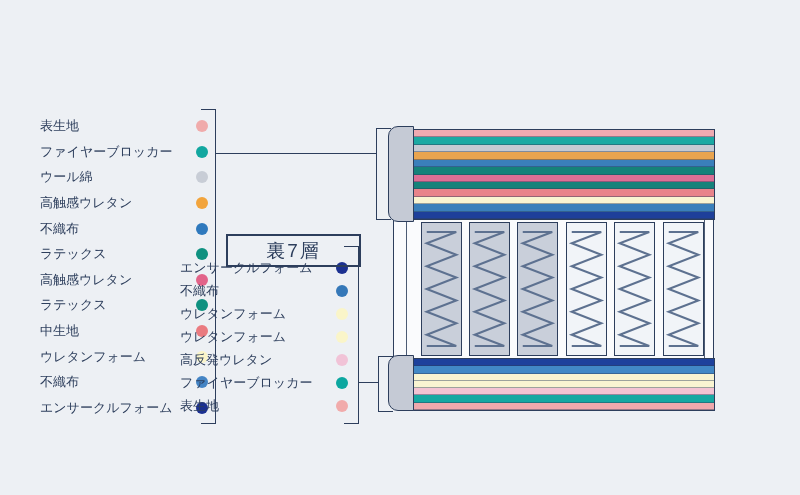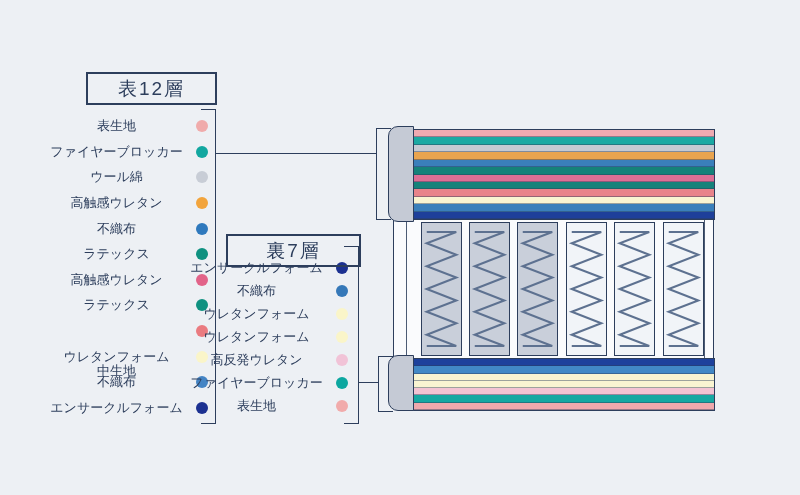--- a/index.html
+++ b/index.html
@@ -16,21 +16,21 @@
     position:absolute;
     border:2px solid #2d3e5c;
     display:flex;align-items:center;justify-content:center;
     font-size:19px;letter-spacing:2px;font-weight:500;
     background:transparent;
     z-index:6;
   }
   
   .layer-label{
     position:absolute;height:20px;line-height:20px;
-    font-size:13px;text-align:center;color:#2d3e5c;
+    font-size:13px;text-align:left;color:#2d3e5c;
     white-space:nowrap;
   }
   .layer-dot{
     position:absolute;width:12px;height:12px;border-radius:50%;
   }
   
   .bracket-right{ 
     position:absolute;width:14px;
     border-top:1.5px solid #2d3e5c;
     border-right:1.5px solid #2d3e5c;
@@ -83,41 +83,38 @@
     box-sizing:border-box;
     z-index:2;
   }
   .spring-column svg{display:block;width:100%;height:100%;}
 </style>
 </head>
 <body>
 
 <div class="stage">
 
-  <div class="title-box" style="left:86px;top:72px;width:127px;height:29px;">
-    <span>表12層</span>
-  </div>
   <div id="front-rows">
       <div class="layer-label" style="left: 40px; width: 153px; top: 116px;">表生地</div>
       <div class="layer-dot" style="left: 196px; top: 120px; background: rgb(240, 171, 171);"></div>
       <div class="layer-label" style="left: 40px; width: 153px; top: 141.636px;">ファイヤーブロッカー</div>
       <div class="layer-dot" style="left: 196px; top: 145.636px; background: rgb(18, 167, 160);"></div>
       <div class="layer-label" style="left: 40px; width: 153px; top: 167.273px;">ウール綿</div>
       <div class="layer-dot" style="left: 196px; top: 171.273px; background: rgb(200, 205, 214);"></div>
       <div class="layer-label" style="left: 40px; width: 153px; top: 192.909px;">高触感ウレタン</div>
       <div class="layer-dot" style="left: 196px; top: 196.909px; background: rgb(242, 164, 60);"></div>
       <div class="layer-label" style="left: 40px; width: 153px; top: 218.545px;">不織布</div>
       <div class="layer-dot" style="left: 196px; top: 222.545px; background: rgb(47, 121, 189);"></div>
       <div class="layer-label" style="left: 40px; width: 153px; top: 244.182px;">ラテックス</div>
       <div class="layer-dot" style="left: 196px; top: 248.182px; background: rgb(15, 145, 128);"></div>
       <div class="layer-label" style="left: 40px; width: 153px; top: 269.818px;">高触感ウレタン</div>
       <div class="layer-dot" style="left: 196px; top: 273.818px; background: rgb(226, 99, 137);"></div>
       <div class="layer-label" style="left: 40px; width: 153px; top: 295.455px;">ラテックス</div>
       <div class="layer-dot" style="left: 196px; top: 299.455px; background: rgb(15, 145, 128);"></div>
-      <div class="layer-label" style="left: 40px; width: 153px; top: 321.091px; margin-top: 40px;">中生地</div>
+      <div class="layer-label" style="left: 40px; width: 153px; top: 321.091px;">中生地</div>
       <div class="layer-dot" style="left: 196px; top: 325.091px; background: rgb(234, 123, 128);"></div>
       <div class="layer-label" style="left: 40px; width: 153px; top: 346.727px;">ウレタンフォーム</div>
       <div class="layer-dot" style="left: 196px; top: 350.727px; background: rgb(250, 245, 201);"></div>
       <div class="layer-label" style="left: 40px; width: 153px; top: 372.364px;">不織布</div>
       <div class="layer-dot" style="left: 196px; top: 376.364px; background: rgb(68, 132, 196);"></div>
       <div class="layer-label" style="left: 40px; width: 153px; top: 398px;">エンサークルフォーム</div>
       <div class="layer-dot" style="left: 196px; top: 402px; background: rgb(28, 49, 145);"></div>
     </div>
   <div class="bracket-right" style="left:201px;top:109px;height:313px;"></div>
   <div class="hline" style="left:215px;top:153px;width:161px;"></div>

